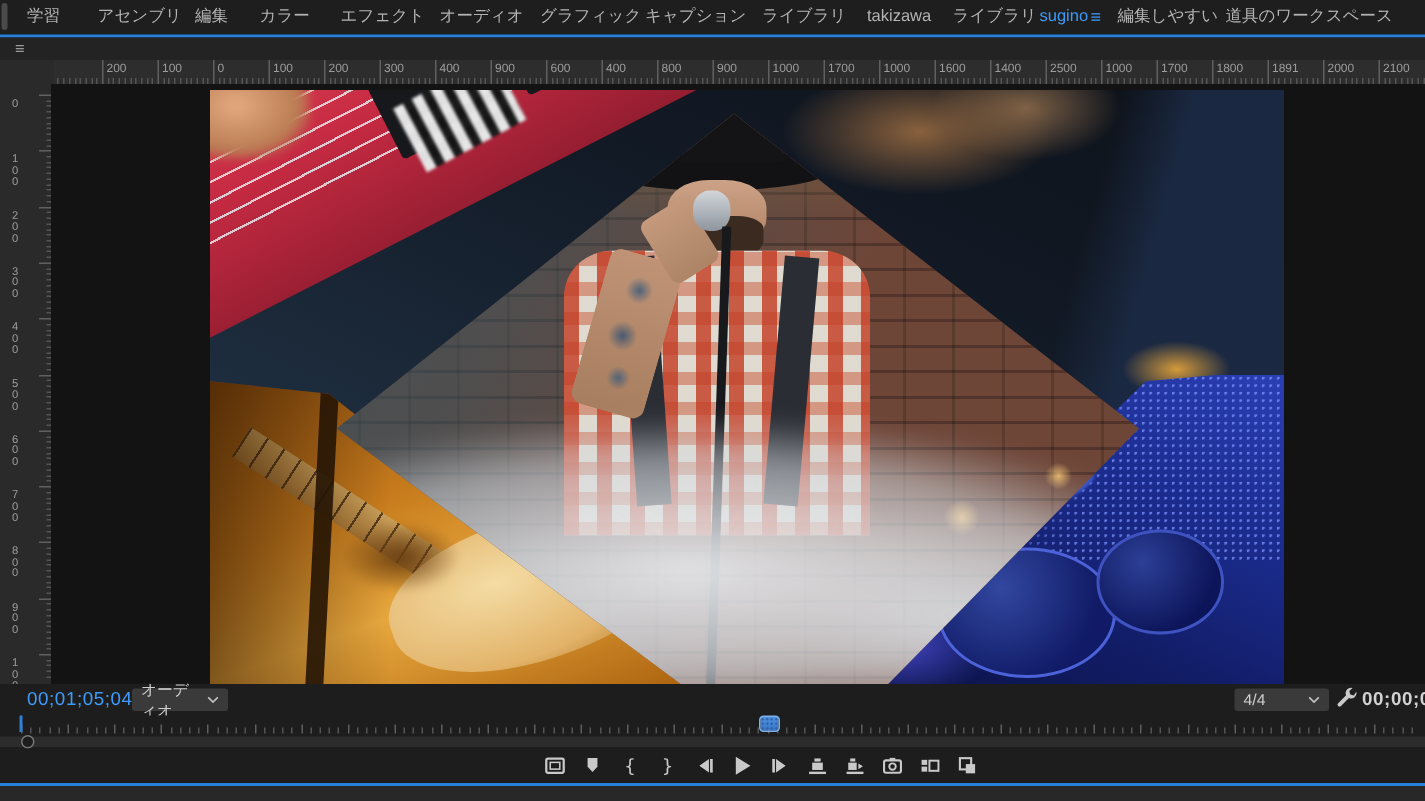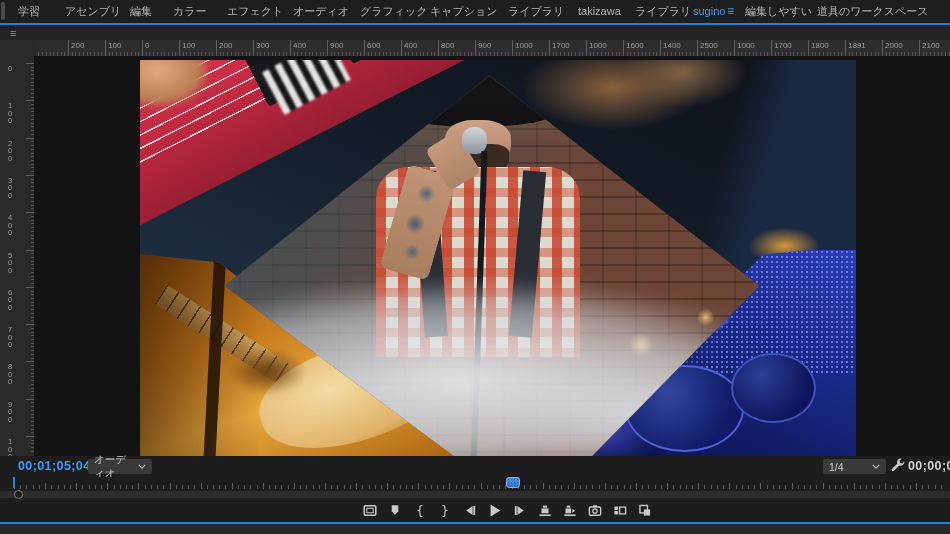--- a/index.html
+++ b/index.html
@@ -129,21 +129,21 @@
     background:linear-gradient(#d2d6da,#8e959e);}
   .mic-stand{left:46.9%;top:23%;width:.9%;height:80%;background:#17191d;transform:rotate(2deg);}
   .smoke{left:-5%;right:-5%;top:52%;height:55%;filter:blur(7px);
     background:
       radial-gradient(ellipse 55% 60% at 45% 52%, rgba(232,235,238,.95), rgba(212,218,224,.55) 55%, rgba(212,218,224,0) 78%),
       radial-gradient(ellipse 42% 52% at 70% 68%, rgba(226,229,233,.85), rgba(226,229,233,0) 72%),
       radial-gradient(ellipse 46% 56% at 24% 80%, rgba(220,224,230,.8), rgba(220,224,230,0) 72%);}
 
   
   .ctrl-row{position:absolute;left:0;top:456px;width:950px;height:21px;background:#1d1d1d;}
-  .tc-main{position:absolute;left:18px;top:3px;font-size:12.5px;font-weight:bold;letter-spacing:.4px;color:#3f9bfa;}
+  .tc-main{position:absolute;left:18px;top:3px;font-size:12.5px;font-weight:normal;letter-spacing:.4px;color:#3f9bfa;}
   .tc-right{position:absolute;left:908px;top:3px;width:46px;overflow:hidden;font-size:12.5px;font-weight:bold;letter-spacing:.4px;color:#d2d2d2;white-space:nowrap;}
   .dd{position:absolute;top:3px;height:15px;background:#3a3a3a;border-radius:2px;
       display:flex;align-items:center;justify-content:space-between;padding:0 6px;font-size:10.5px;color:#cfcfcf;}
   .dd-zoom{left:88px;width:64px;}
   .dd-res{left:823px;width:63px;}
   .chev{width:8px;height:5px;flex:none;margin-left:6px;}
   .wrench{position:absolute;left:890px;top:2px;width:16px;height:16px;color:#c9c9c9;}
 
   
   .scrub{position:absolute;left:0;top:477px;width:950px;height:13px;background:#1d1d1d;}
@@ -668,21 +668,21 @@
 
   <div class="ctrl-row">
     <span class="tc-main">00;01;05;04</span>
     <div class="dd dd-zoom">
       <span>オーディオ</span>
       <svg class="chev" viewBox="0 0 10 6">
           <path d="M1 1l4 4 4-4" fill="none" stroke="#c0c0c0" stroke-width="1.4"></path>
         </svg>
     </div>
     <div class="dd dd-res">
-      <span>1/4</span>
+      <span>4/4</span>
       <svg class="chev" viewBox="0 0 10 6">
           <path d="M1 1l4 4 4-4" fill="none" stroke="#c0c0c0" stroke-width="1.4"></path>
         </svg>
     </div>
     <svg class="wrench" viewBox="0 0 16 16">
       <path d="M14.2 3.1a3.6 3.6 0 0 1-4.9 4.3L4 12.7a1.3 1.3 0 0 1-1.9-1.9l5.3-5.3a3.6 3.6 0 0 1 4.3-4.9L9.6 2.7l.6 2.3 2.3.6z" fill="currentColor"></path>
     </svg>
     <span class="tc-right">00;00;00;</span>
   </div>
 

